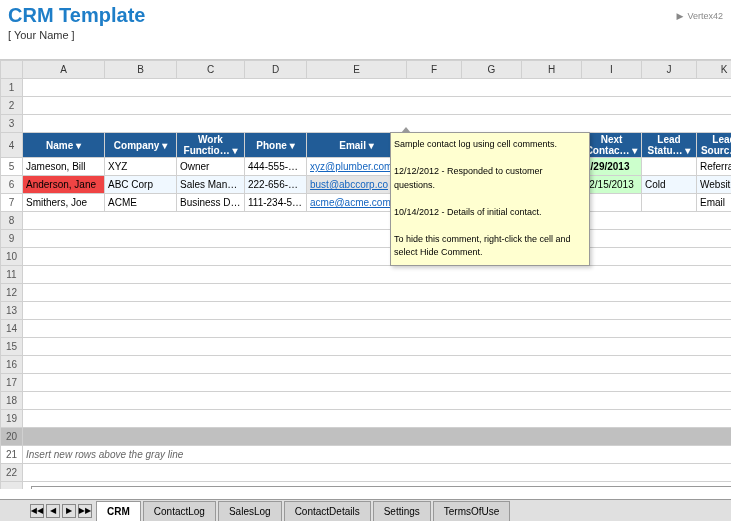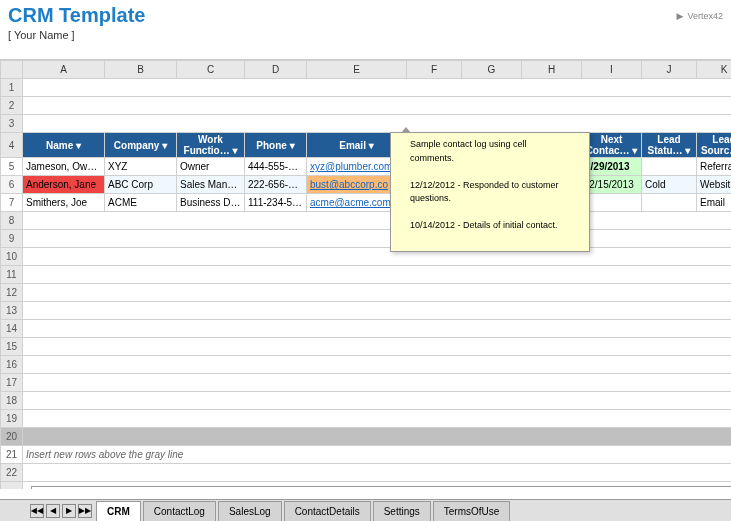--- a/index.html
+++ b/index.html
@@ -138,21 +138,21 @@
     }
 
     
     .comment-popup {
       position: absolute;
       top: 72px;
       left: 390px;
       width: 200px;
       background: #ffffd0;
       border: 1px solid #999;
-      padding: 5px 19px;
+      padding: 5px 3px;
       font-size: 9px;
       line-height: 1.5;
       z-index: 100;
       box-shadow: 2px 2px 4px rgba(0,0,0,0.2);
     }
     .comment-popup::before {
       content: '';
       position: absolute;
       top: -6px;
       left: 10px;
@@ -302,40 +302,40 @@
           <td class="header-cell">Estimated<br>Sale ▾</td>
           <td class="header-cell red-corner">Last<br>Contac… ▾</td>
           <td class="header-cell">Next<br>Action… ▾</td>
           <td class="header-cell">Next<br>Contac… ▾</td>
           <td class="header-cell">Lead<br>Statu… ▾</td>
           <td class="header-cell">Lead<br>Sourc… ▾</td>
         </tr>
 
         <tr class="data-row">
           <td class="row-num">5</td>
-          <td>Jameson, Owner</td>
+          <td>Jameson, Bill</td>
           <td>XYZ</td>
           <td>Owner</td>
           <td>444-555-6666</td>
           <td class="cell-link">xyz@plumber.com</td>
           <td style="text-align:right;">$ 45,000</td>
           <td class="yellow-bg" style="text-align:center; color:#cc0000; font-weight:bold;">1/10/2013</td>
           <td></td>
           <td class="green-bg" style="text-align:left;font-weight:bold;">1/29/2013</td>
           <td></td>
           <td>Referral</td>
         </tr>
 
         <tr class="data-row" style="background:#f0f8ff;">
           <td class="row-num">6</td>
           <td style="background:#ef4444;">Anderson, Jane</td>
           <td style="background:#f0f8ff;">ABC Corp</td>
           <td style="background:#f0f8ff;">Sales Manager</td>
           <td style="background:#f0f8ff;">222-656-7890</td>
-          <td class="cell-link" style="background:#fdba74;">bust@abccorp.co</td>
+          <td class="cell-link" style="background:#e5e5e5;">bust@abccorp.co</td>
           <td style="text-align:right; background:#f0f8ff;">$ 10,000</td>
           <td style="text-align:center; background:#f0f8ff;">1/25/2013</td>
           <td style="background:#f0f8ff;"></td>
           <td style="text-align:center; background:#ccffcc;">2/15/2013</td>
           <td style="background:#f0f8ff;">Cold</td>
           <td style="background:#f0f8ff;">Website</td>
         </tr>
 
         <tr class="data-row">
           <td class="row-num">7</td>
@@ -435,20 +435,21 @@
       </tbody>
     </table>
 
     <div class="comment-popup">
       <div>Sample contact log using cell comments.</div>
       <br>
       <div>12/12/2012 - Responded to customer questions.</div>
       <br>
       <div>10/14/2012 - Details of initial contact.</div>
       <br>
+      <div>To hide this comment, right-click the cell and select Hide Comment.</div>
     </div>
   </div>
 
   <div class="tabs-bar">
     <div class="tab-nav">
       <div class="tab-nav-btn">◀◀</div>
       <div class="tab-nav-btn">◀</div>
       <div class="tab-nav-btn">▶</div>
       <div class="tab-nav-btn">▶▶</div>
     </div>

